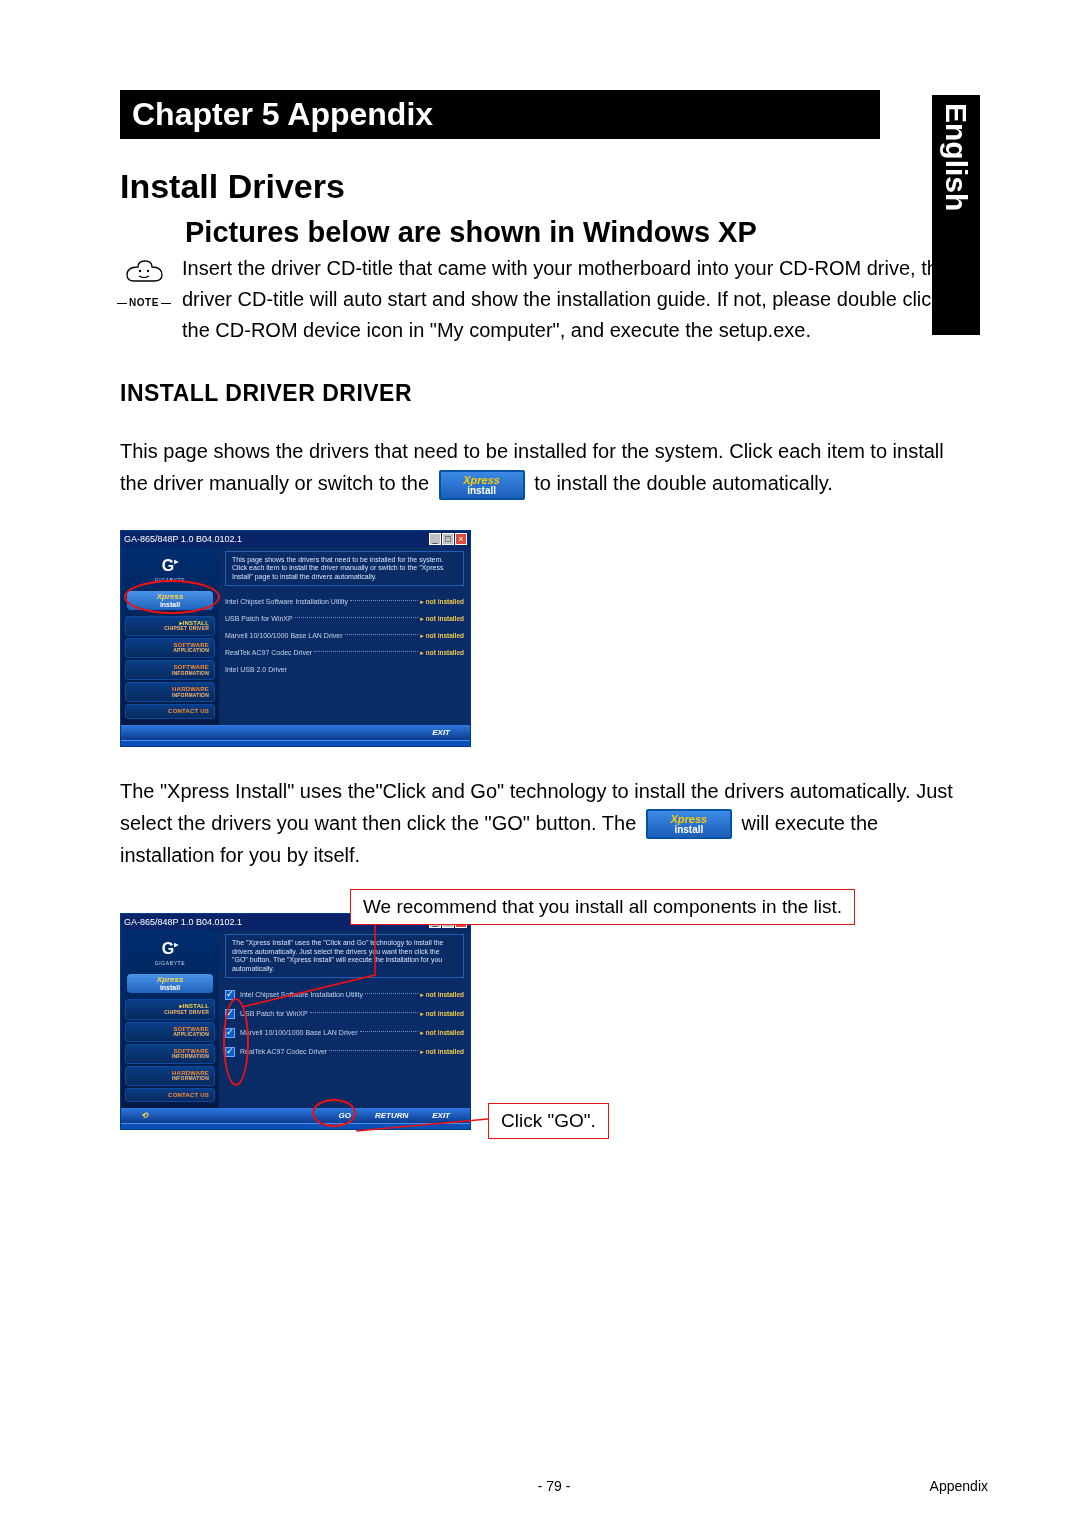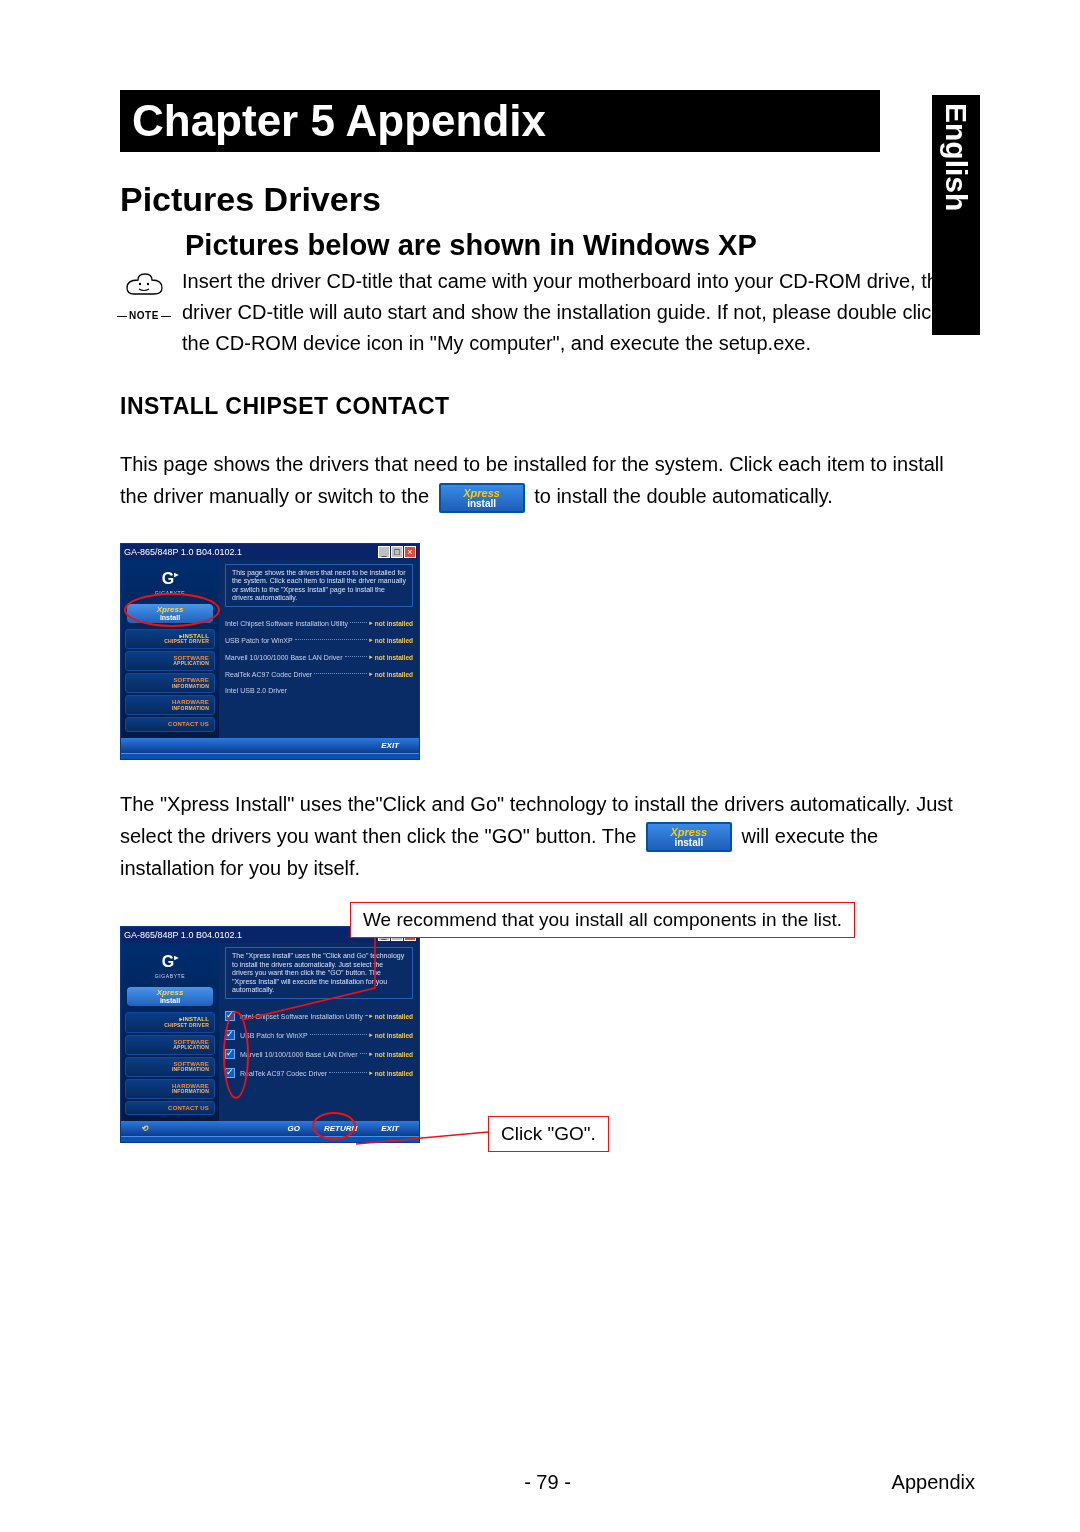--- a/index.html
+++ b/index.html
@@ -27,21 +27,21 @@
     text-orientation: sideways;
     text-align: left;
     display: flex;
     align-items: center;
     justify-content: flex-start;
     padding-top: 8px;
   }
   .chapter-bar {
     background: #000;
     color: #fff;
-    font-size: 44px;
+    font-size: 32px;
     font-weight: bold;
     padding: 6px 12px;
     margin-right: 100px;
   }
   h1 {
     font-size: 34px;
     font-weight: bold;
     margin-top: 28px;
   }
   h2.sub {
@@ -120,21 +120,21 @@
   .shot-row {
     display: flex;
     align-items: flex-start;
     gap: 40px;
     margin-top: 30px;
   }
   .shot { width: 336px; position: relative; }
   .msg { font-size: 20px; line-height: 1.55; max-width: 430px; margin-top: 22px; }
   
   .win {
-    width: 300px;
+    width: 351px;
     background: #003b8e;
     border: 1px solid #003b8e;
     font-size: 9px;
     color: #fff;
   }
   .win-title {
     background: #0a246a;
     display: flex;
     justify-content: space-between;
     align-items: center;
@@ -281,52 +281,52 @@
     background: #fff;
     color: #000;
     font-size: 19px;
     padding: 6px 12px;
     white-space: nowrap;
   }
   .page-footer {
     position: absolute;
     bottom: 38px;
     left: 120px;
-    right: 105px;
+    right: 92px;
     display: flex;
     justify-content: space-between;
-    font-size: 20px;
+    font-size: 14px;
     align-items: flex-end;
   }
   .page-footer .center { position:absolute; left:50%; transform:translateX(-50%);}
 </style>
 </head>
 <body>
 
 <div class="side-tab">English</div>
 
 <div class="chapter-bar">Chapter 5 Appendix</div>
 
-<h1>Pictures Drivers</h1>
+<h1>Install Drivers</h1>
 
 <h2 class="sub">Pictures below are shown in Windows XP</h2>
 <div class="note-row">
   <div class="note-icon">
     <svg width="40" height="28" viewBox="0 0 40 28">
       <path d="M3 18 Q3 10 14 10 Q14 4 21 4 Q28 4 28 10 Q38 10 38 18 Q38 24 30 24 L10 24 Q3 24 3 18 Z" fill="none" stroke="#000" stroke-width="1.3"></path>
       <circle cx="16" cy="14" r="1.2" fill="#000"></circle>
       <circle cx="24" cy="14" r="1.2" fill="#000"></circle>
       <path d="M15 19 Q20 22 25 19" fill="none" stroke="#000" stroke-width="1.2"></path>
     </svg>
     <div class="note-icon-label">NOTE</div>
   </div>
   <p class="body">Insert the driver CD-title that came with your motherboard into your CD-ROM drive, the driver CD-title will auto start and show the installation guide. If not, please double click the CD-ROM device icon in "My computer", and execute the setup.exe.</p>
 </div>
 
-<h3>INSTALL CHIPSET CONTACT</h3>
+<h3>INSTALL DRIVER DRIVER</h3>
 
 <p class="para">
   <span>This page shows the drivers that need to be installed for the system. Click each item  to install the driver manually or switch to the </span>
   <span class="xpress-badge">
     <span>Xpress</span>
     <span class="line2">install</span>
   </span>
   <span> to install the double automatically.</span>
 </p>
 

